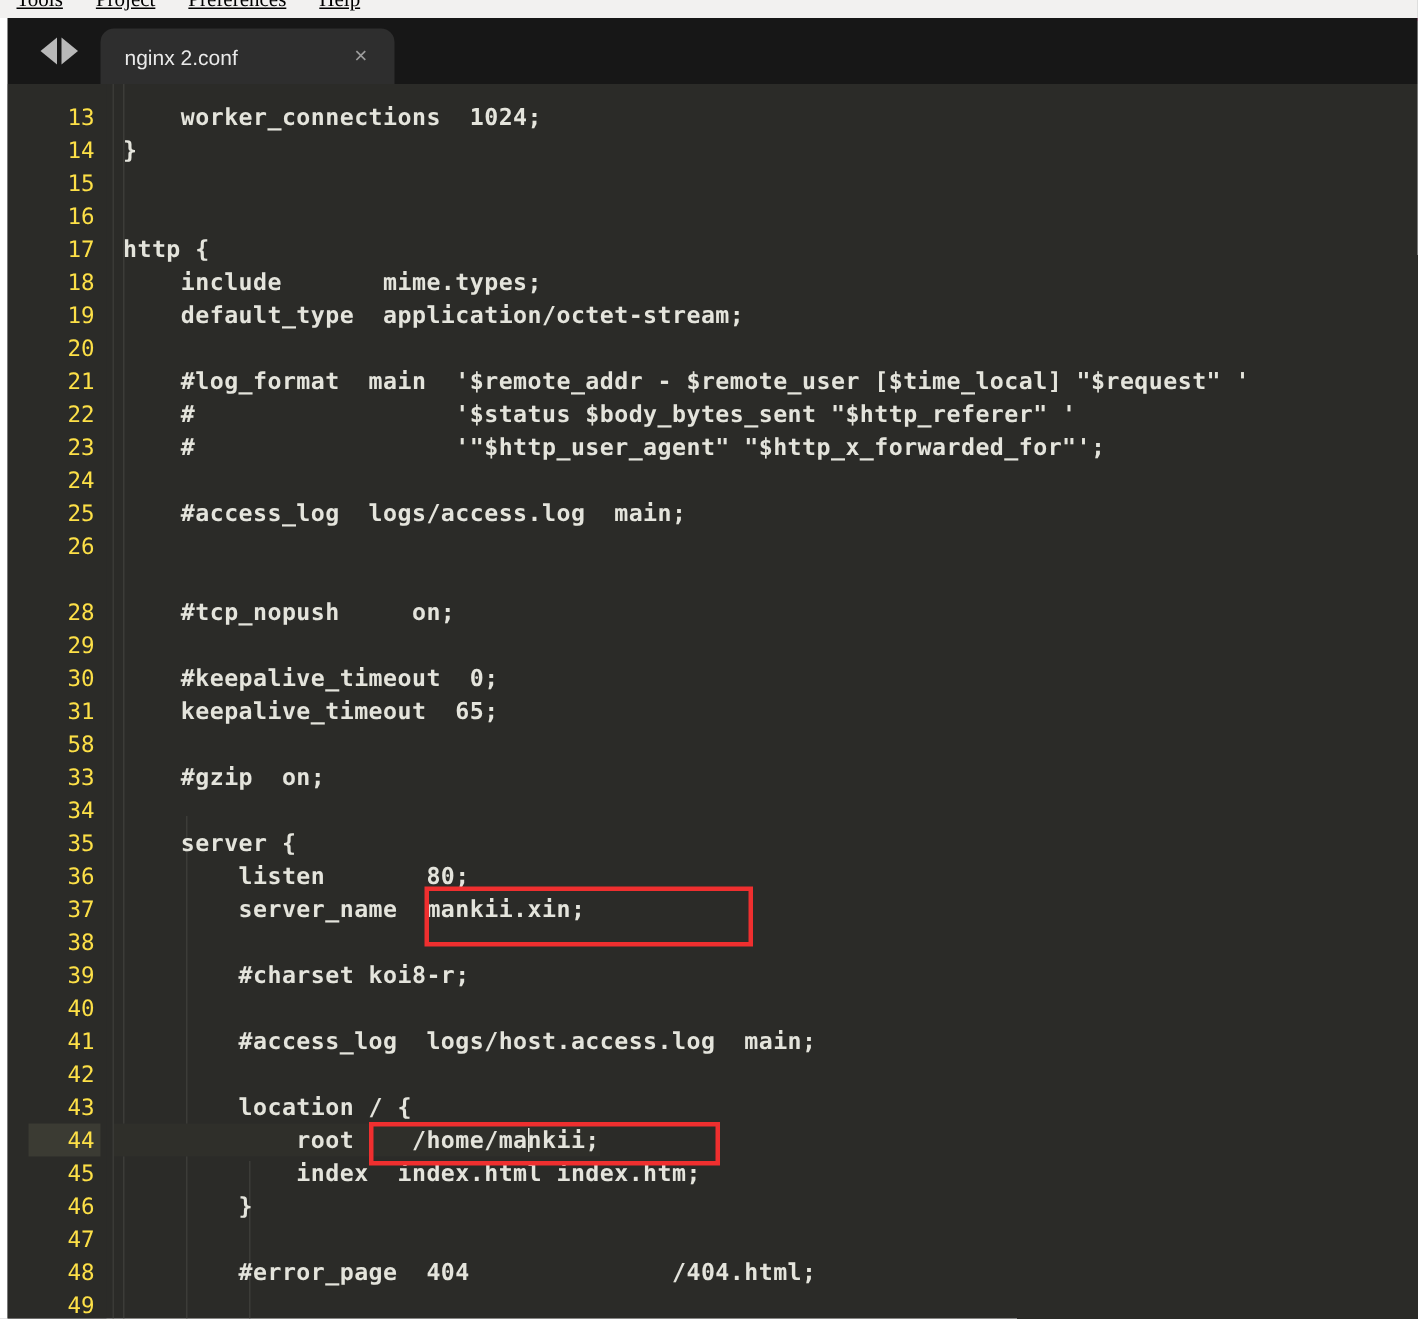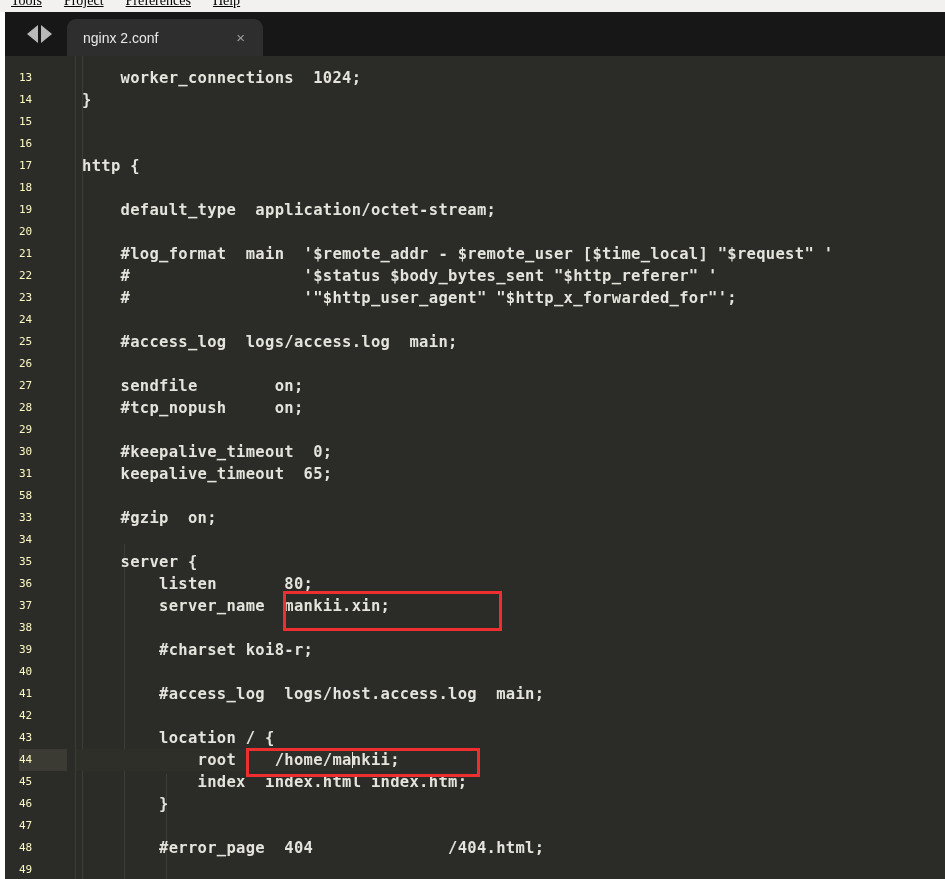--- a/index.html
+++ b/index.html
@@ -162,25 +162,26 @@
     background: #3b3b33;
   }
   .row.current .code-cell {
     background: #2f2f2a;
   }
   .ln-cell {
     position: absolute;
     left: 14px; top: 0;
     width: 48px;
     height: 22px;
+    text-align: right;
     padding-right: 4px;
     box-sizing: border-box;
     font-family: "DejaVu Sans Mono", monospace;
-    font-size: 11px;
-    color: #fef9c3;
+    font-size: 15px;
+    color: #fde047;
     letter-spacing: 0px;
   }
   .code-cell {
     position: absolute;
     left: 71px; top: 0;
     height: 22px;
     padding-left: 6px;
     white-space: pre;
     font-family: "DejaVu Sans Mono", monospace;
     font-size: 15.5px;
@@ -255,20 +256,21 @@
         <div class="row" style="top: 77px;">
           <div class="ln-cell">16</div>
           <div class="code-cell"></div>
         </div>
         <div class="row" style="top: 99px;">
           <div class="ln-cell">17</div>
           <div class="code-cell">http {</div>
         </div>
         <div class="row" style="top: 121px;">
           <div class="ln-cell">18</div>
+          <div class="code-cell">    include       mime.types;</div>
         </div>
         <div class="row" style="top: 143px;">
           <div class="ln-cell">19</div>
           <div class="code-cell">    default_type  application/octet-stream;</div>
         </div>
         <div class="row" style="top: 165px;">
           <div class="ln-cell">20</div>
           <div class="code-cell"></div>
         </div>
         <div class="row" style="top: 187px;">
@@ -288,24 +290,20 @@
           <div class="code-cell"></div>
         </div>
         <div class="row" style="top: 275px;">
           <div class="ln-cell">25</div>
           <div class="code-cell">    #access_log  logs/access.log  main;</div>
         </div>
         <div class="row" style="top: 297px;">
           <div class="ln-cell">26</div>
           <div class="code-cell"></div>
         </div>
-        <div class="row" style="top: 319px;">
-          <div class="ln-cell">27</div>
-          <div class="code-cell">    sendfile        on;</div>
-        </div>
         <div class="row" style="top: 341px;">
           <div class="ln-cell">28</div>
           <div class="code-cell">    #tcp_nopush     on;</div>
         </div>
         <div class="row" style="top: 363px;">
           <div class="ln-cell">29</div>
           <div class="code-cell"></div>
         </div>
         <div class="row" style="top: 385px;">
           <div class="ln-cell">30</div>

